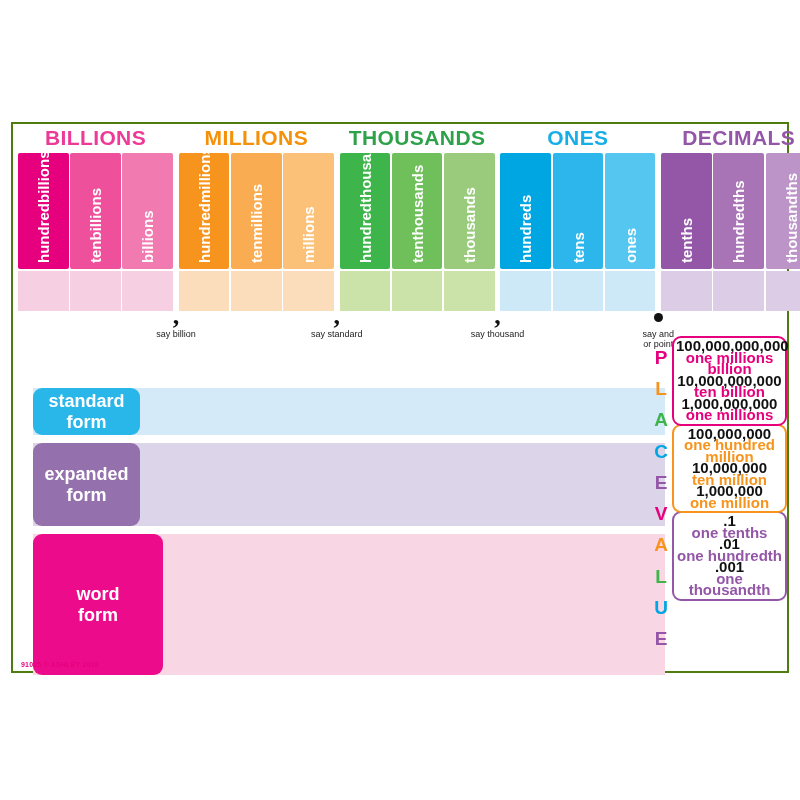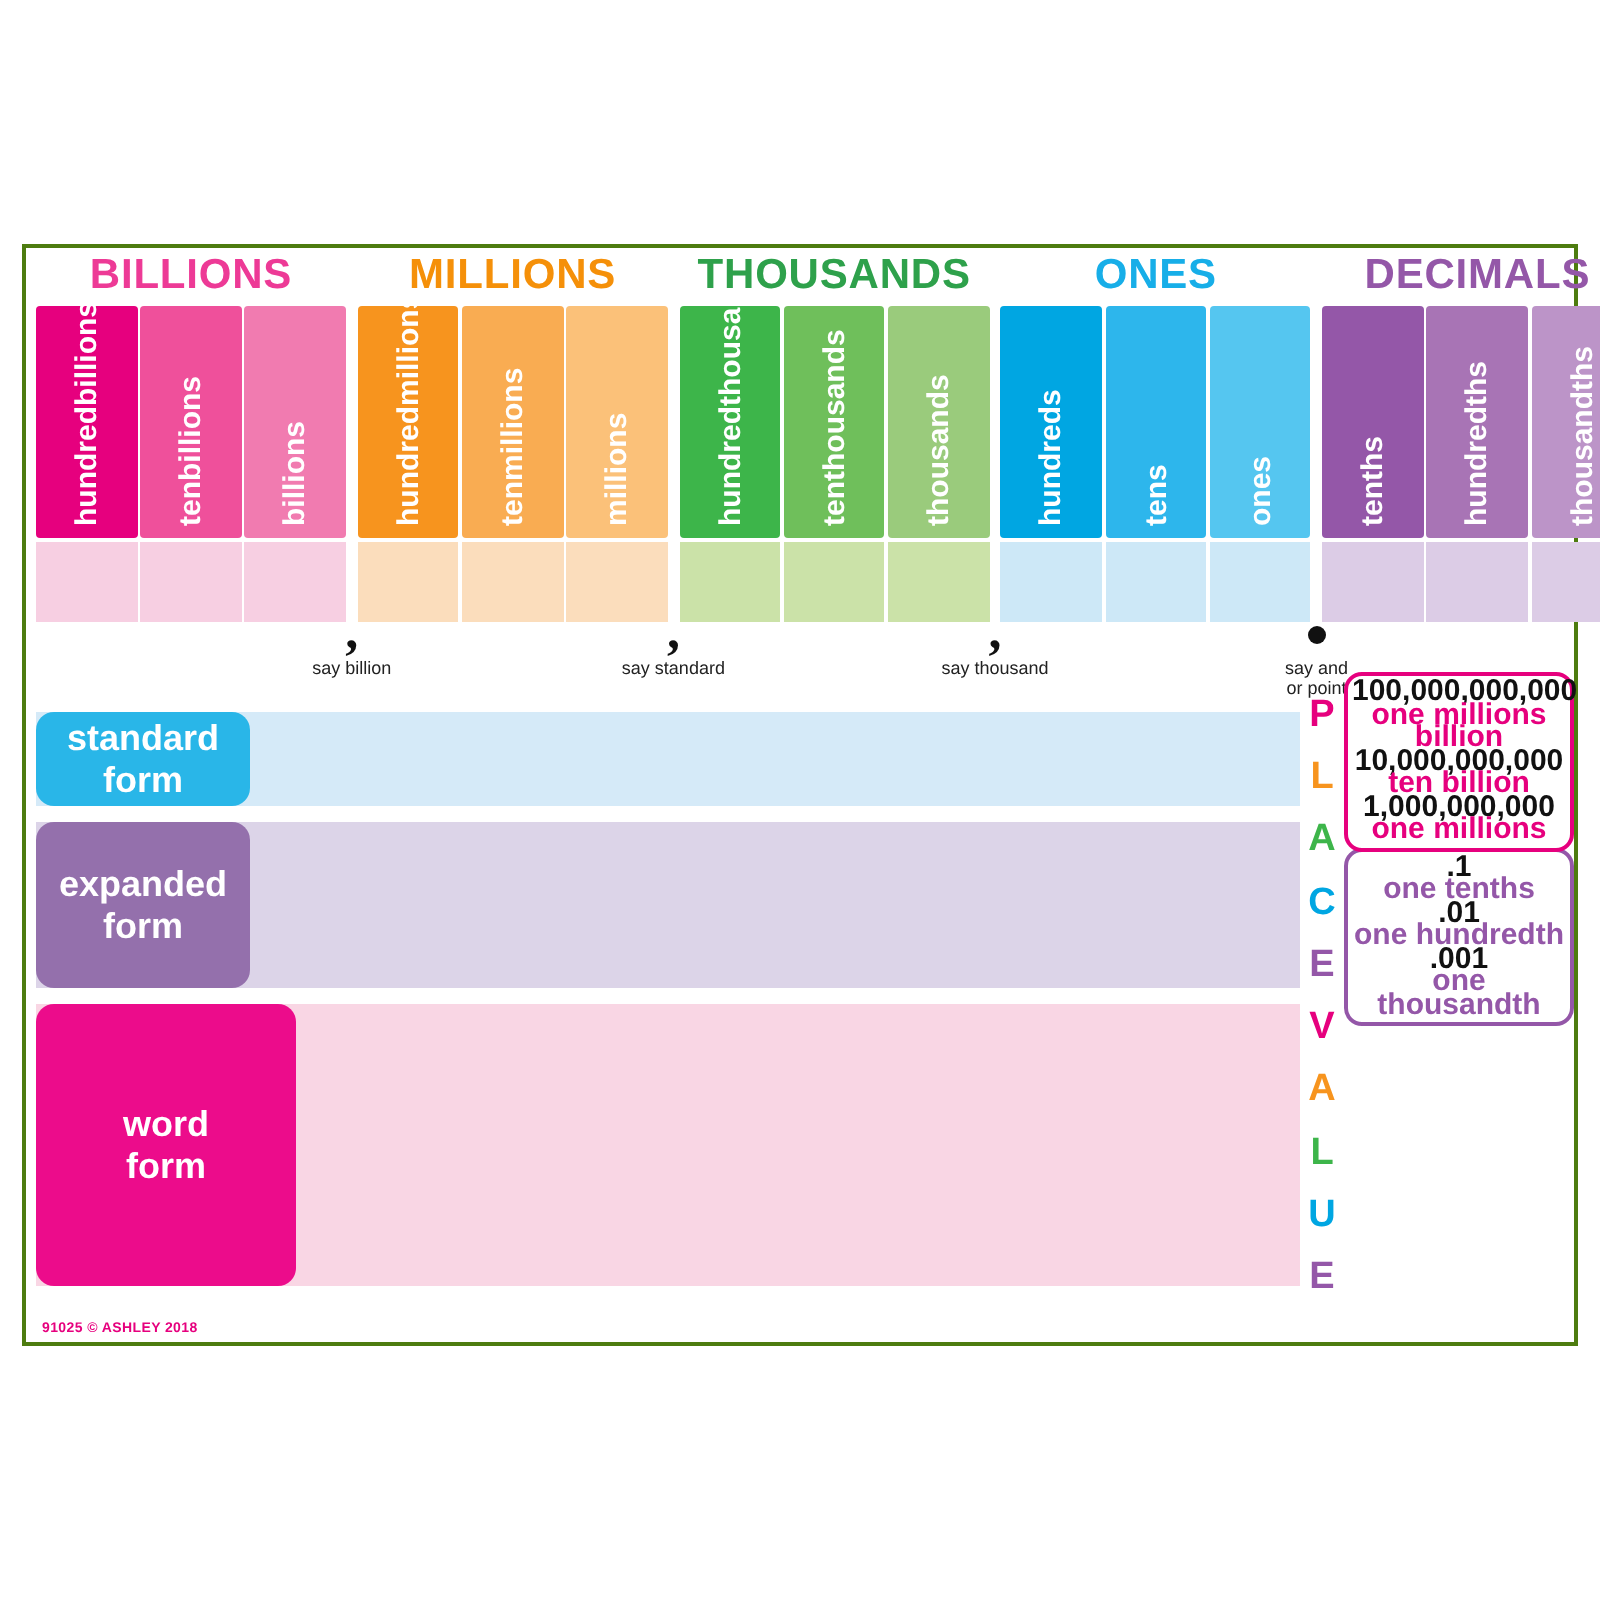--- a/index.html
+++ b/index.html
@@ -33,21 +33,21 @@
   .markrow{position:absolute;top:186px;left:0;height:36px;}
   .mark{position:absolute;text-align:center;}
   .mark .glyph{font-size:26px;font-weight:bold;color:#111;line-height:12px;
                font-family:"Liberation Serif","DejaVu Serif",serif;}
   .mark .dot{width:9px;height:9px;border-radius:50%;background:#111;
              margin:3px auto 0;}
   .mark .cap{font-size:9px;color:#222;line-height:10px;margin-top:7px;
              white-space:nowrap;}
 
   
-  .formrow{position:absolute;left:5px;}
+  .formrow{position:absolute;left:20px;margin-top:32px;}
   .formtab{position:absolute;left:0;top:0;border-radius:9px;
            display:flex;align-items:center;justify-content:center;
            color:#fff;font-weight:bold;font-size:18px;line-height:21px;
            text-align:center;box-sizing:border-box;}
   .formfill{position:absolute;top:0;height:100%;}
 
   
   #pv-letters{position:absolute;left:637px;top:224px;width:22px;height:300px;
               display:flex;flex-direction:column;align-items:center;
               justify-content:space-between;z-index:5;}
@@ -246,20 +246,28 @@
 
   <div id="legend">
       <div class="lbox" style="border-color: rgb(230, 0, 126); z-index: 10;">
         <div class="num">100,000,000,000</div>
         <div style="color: rgb(230, 0, 126);">one millions billion</div>
         <div class="num">10,000,000,000</div>
         <div style="color: rgb(230, 0, 126);">ten billion</div>
         <div class="num">1,000,000,000</div>
         <div style="color: rgb(230, 0, 126);">one millions</div>
       </div>
+      <div class="lbox" style="border-color: rgb(247, 148, 30); z-index: 9;">
+        <div class="num">100,000,000</div>
+        <div style="color: rgb(247, 148, 30);">one hundred million</div>
+        <div class="num">10,000,000</div>
+        <div style="color: rgb(247, 148, 30);">ten million</div>
+        <div class="num">1,000,000</div>
+        <div style="color: rgb(247, 148, 30);">one million</div>
+      </div>
       <div class="lbox" style="border-color: rgb(148, 87, 168); z-index: 6;">
         <div class="num">.1</div>
         <div style="color: rgb(148, 87, 168);">one tenths</div>
         <div class="num">.01</div>
         <div style="color: rgb(148, 87, 168);">one hundredth</div>
         <div class="num">.001</div>
         <div style="color: rgb(148, 87, 168);">one thousandth</div>
       </div>
     </div>
 

